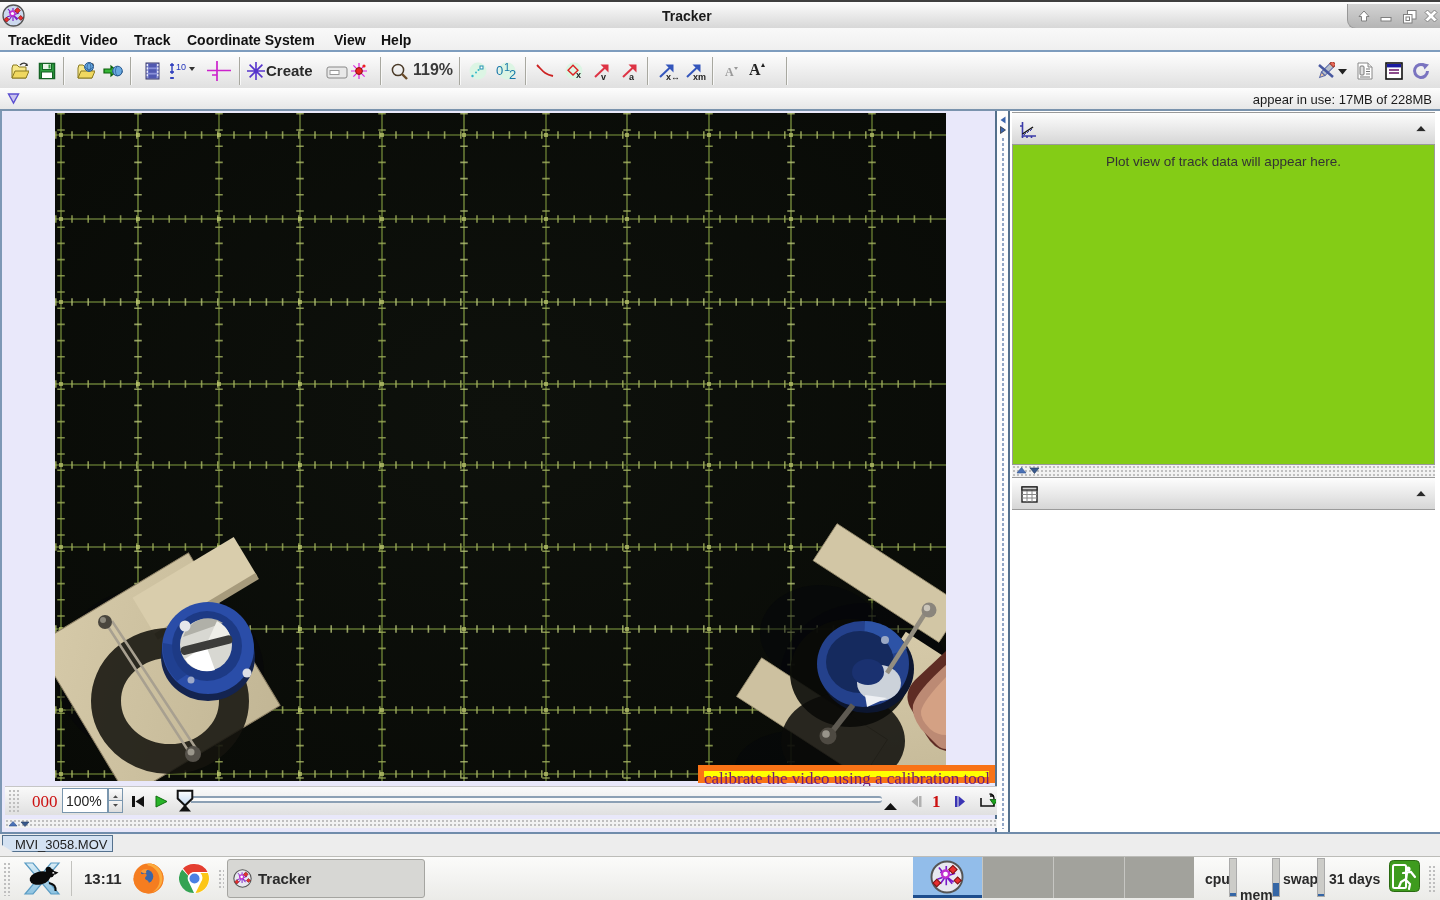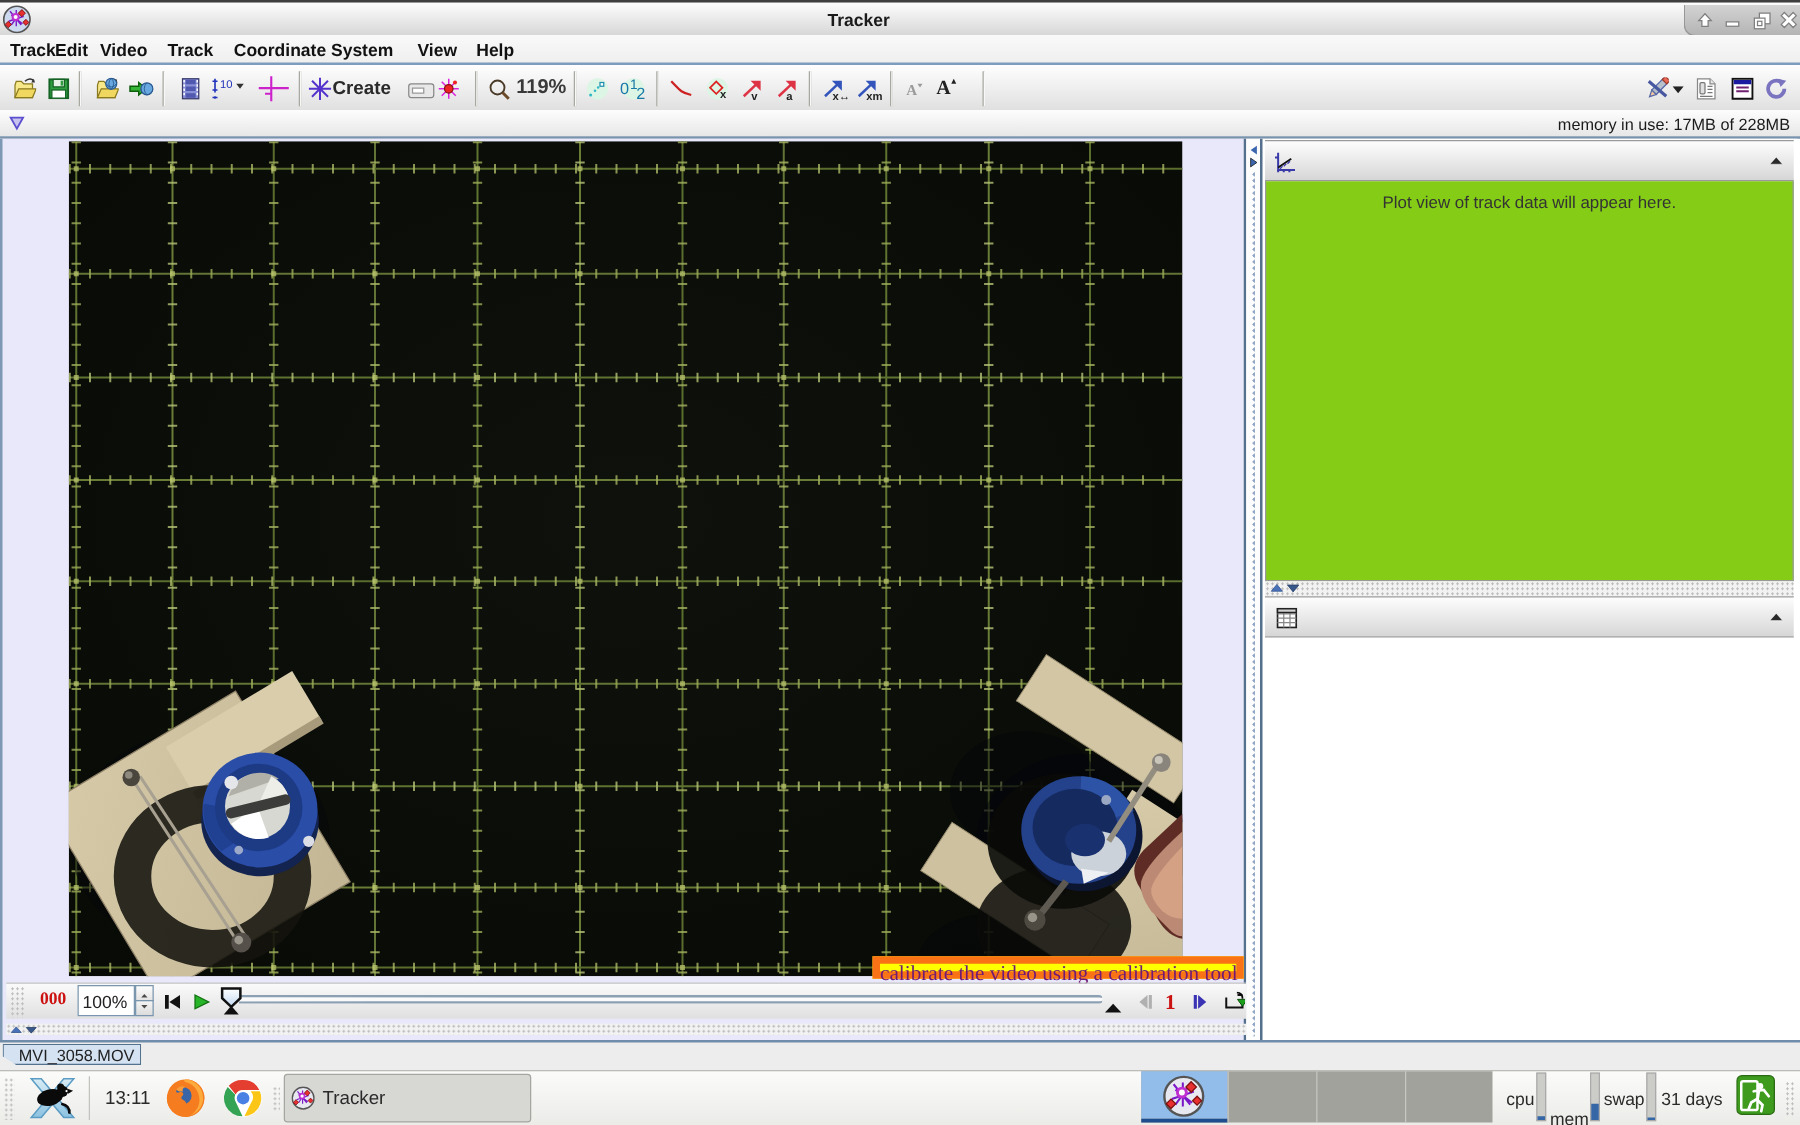--- a/index.html
+++ b/index.html
@@ -22,21 +22,21 @@
 .hdr{background:linear-gradient(#fdfdfd,#e6e6e6 60%,#d6d6d6);border:1px solid #9a9a9a;border-left:none;border-right:none;}
 .ptext{font-size:13.5px;color:#333;}
 .dots{background-image:radial-gradient(#bfbfbf 30%,transparent 34%);background-size:4px 4px;}
 .bdots{background-image:radial-gradient(#92a6c6 40%,transparent 44%);background-size:5px 5px;}
 #tabbar{left:0;top:832px;width:1440px;height:24px;background:#ededed;border-top:2px solid #708cab;}
 #tab1{left:2px;top:1px;width:111px;height:17px;background:#d4e2f2;border:1px solid #54718e;
 clip-path:polygon(0 0,100% 0,100% 100%,11px 100%,0 10px);font-size:13px;color:#222;
 padding:1px 0 0 12px;}
 #taskbar{left:0;top:856px;width:1440px;height:44px;
 background:linear-gradient(#fbfbfa,#ebebe8);border-top:1px solid #bcbcb8;}
-.tl{font-size:14px;color:#2a2a2a;}
+.tl{font-size:14px;color:#2a2a2a;font-weight:bold;}
 svg{display:block;}
 </style></head><body>
 <div id="titlebar" class="ab">
 <svg class="ab" style="left:2px;top:2px" width="23" height="23" viewBox="0 0 23 23">
 <circle cx="11.5" cy="11.5" r="10.5" fill="#ccd9ee" stroke="#555" stroke-width="1.3"></circle>
 <g stroke="#7a18c8" stroke-width="1.1">
         <path d="M7 8 L16 15 M11 4 L11 17 M5 13 L17 9 M6 5 L15 16 M15 5 L7 16"></path>
       </g>
 <circle cx="10.5" cy="9.5" r="3.2" fill="#c030d0"></circle>
       <circle cx="10.5" cy="9.5" r="1.6" fill="#ffffff"></circle>
@@ -232,21 +232,21 @@
     </svg>
     <svg class="ab" style="left:1412px;top:10px" width="18" height="18" viewBox="0 0 18 18">
       <path d="M15.5 9 a6.5 6.5 0 1 1 -3 -5.5" fill="none" stroke="#7a74c0" stroke-width="3"></path>
 <path d="M10 1 L17 2.5 L12.5 7.5 Z" fill="#7a74c0"></path>
     </svg>
   </div>
 <div id="statusbar" class="ab">
 <svg class="ab" style="left:7px;top:4px" width="13" height="13" viewBox="0 0 13 13">
 <path d="M1.5 2 L11.5 2 L6.5 11 Z" fill="#c8c2ee" stroke="#5b4fd0" stroke-width="1.4"></path>
     </svg>
-<span class="ab mem">memory in use: 17MB of 228MB</span>
+<span class="ab mem">appear in use: 17MB of 228MB</span>
   </div>
 <div id="mainarea" class="ab">
 <div class="ab" style="left:0;top:0;width:997px;height:721px;background:#e9e8fa;
 border-left:2px solid #7d98b5;border-right:2px solid #54708c">
 <svg class="ab" style="left:53px;top:2px" width="891" height="668" viewBox="0 0 891 668">
         <defs>
           <radialGradient id="vg" cx="50%" cy="45%" r="75%">
             <stop offset="0%" stop-color="#0e110c"></stop>
             <stop offset="100%" stop-color="#080a06"></stop>
           </radialGradient>
@@ -434,21 +434,21 @@
           <path d="M891 552 Q862 578 858 592 Q856 602 866 616 L882 632 Q886 636 891 636 Z" fill="#bc8a74"></path>
           <path d="M891 564 Q868 588 866 598 Q865 606 875 616 Q882 622 891 622 Z" fill="#d4a184"></path>
         </g>
       </svg>
 <div class="ab" style="left:696px;top:654px;width:297px;height:18px;background:#ffff00;
 border:6px solid #f97316;font-family:'Liberation Serif',serif;font-size:17px;color:#701a75;
 text-align:center;line-height:16px;white-space:nowrap">calibrate the video using a calibration tool</div>
 <div class="ab" style="left:3px;top:675px;width:992px;height:29px;
 background:linear-gradient(#fafafa,#e0e0e0);border-top:1px solid #c6c6c6">
 <div class="ab dots" style="left:3px;top:2px;width:12px;height:25px"></div>
-<span class="ab" style="left:27px;top:5px;font-family:'Liberation Serif',serif;font-weight:bold;font-size:14px;color:#cc1111">000</span>
+<span class="ab" style="left:27px;top:5px;font-family:'Liberation Serif',serif;font-weight:normal;font-size:17px;color:#cc1111">000</span>
 <div class="ab" style="left:57px;top:1px;width:46px;height:25px;background:#fff;border:1px solid #7a96ae;
 font-size:14px;color:#222;padding:4px 0 0 3px">100%</div>
 <div class="ab" style="left:103px;top:1px;width:15px;height:13px;background:linear-gradient(#fcfcfc,#e4e4e4);border:1px solid #7a96ae"></div>
 <div class="ab" style="left:103px;top:13px;width:15px;height:13px;background:linear-gradient(#f4f4f4,#dcdcdc);border:1px solid #7a96ae"></div>
 <svg class="ab" style="left:107px;top:6px" width="7" height="16" viewBox="0 0 7 16">
 <path d="M1 5 L6 5 L3.5 2.2 Z" fill="#4a4a4a"></path>
           <path d="M1 11 L6 11 L3.5 13.8 Z" fill="#4a4a4a"></path>
         </svg>
 <svg class="ab" style="left:125px;top:7px" width="16" height="15" viewBox="0 0 16 15">
 <rect x="2" y="2" width="3" height="11" fill="#111"></rect>

